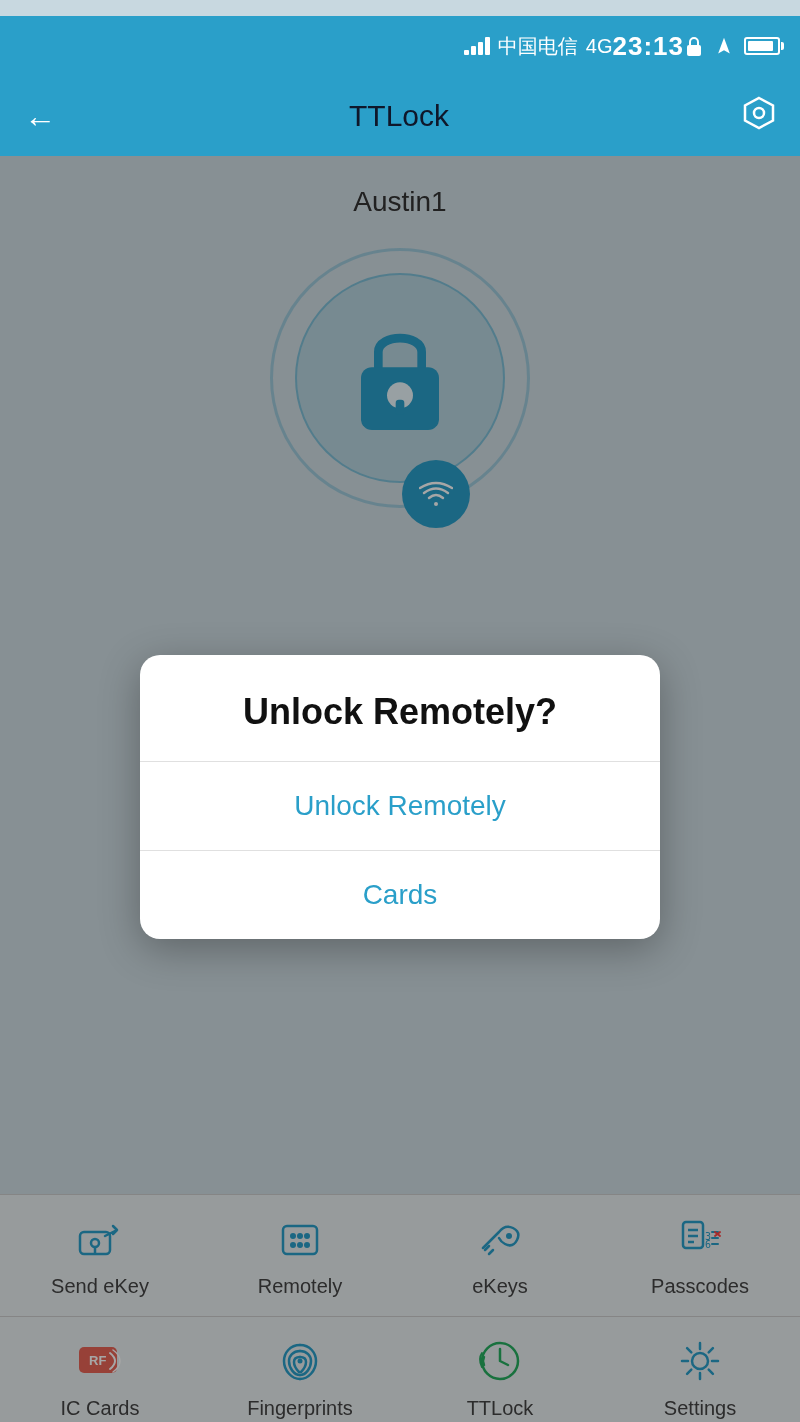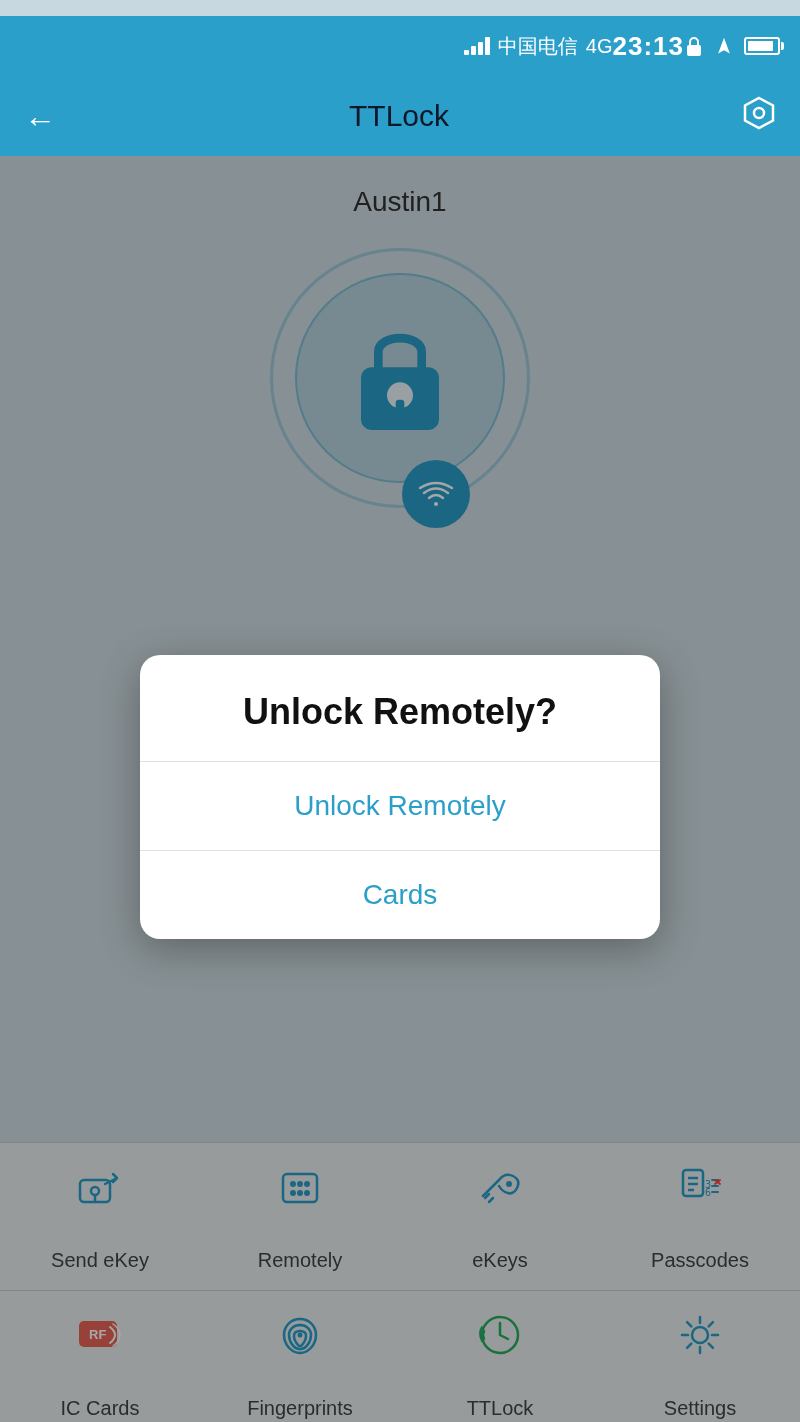--- a/index.html
+++ b/index.html
@@ -196,21 +196,20 @@
       width: 52px;
       height: 52px;
       display: flex;
       align-items: center;
       justify-content: center;
     }
     .menu-item-label {
       font-size: 20px;
       color: #444;
       text-align: center;
-      margin-top: 26px;
     }
 
     
     .overlay {
       position: absolute;
       top: 0;
       left: 0;
       width: 100%;
       height: 100%;
       background: rgba(0,0,0,0.35);

